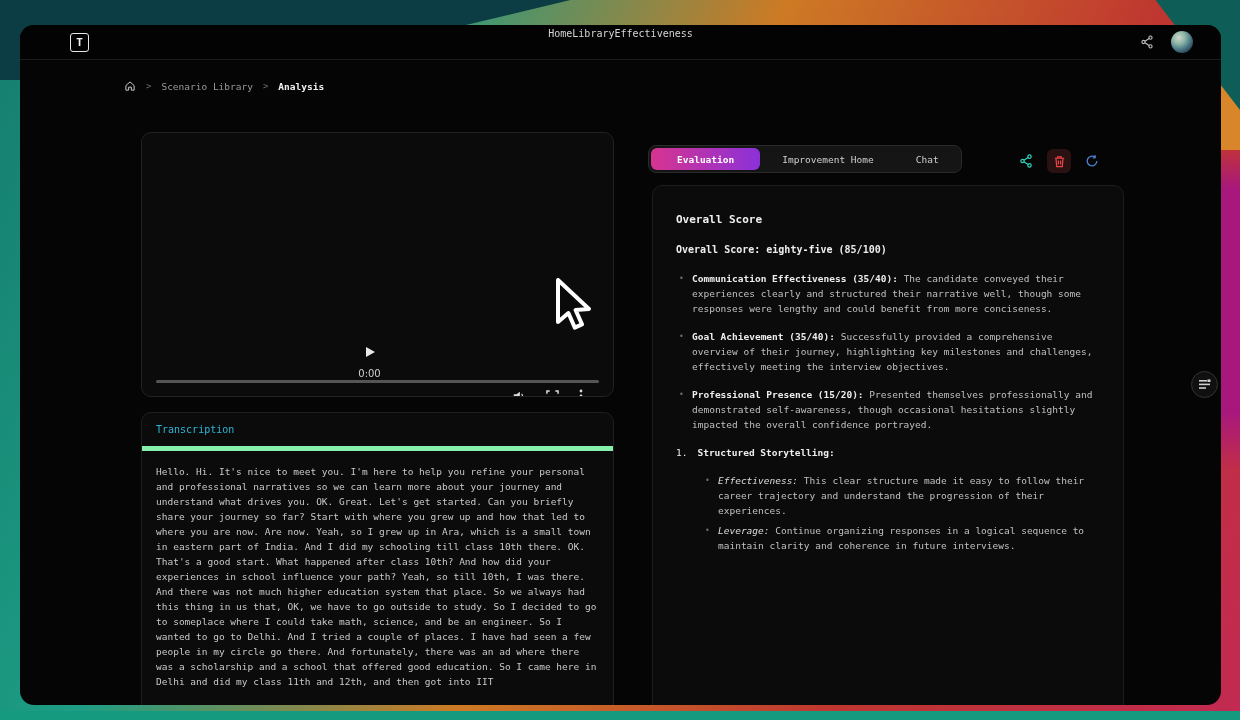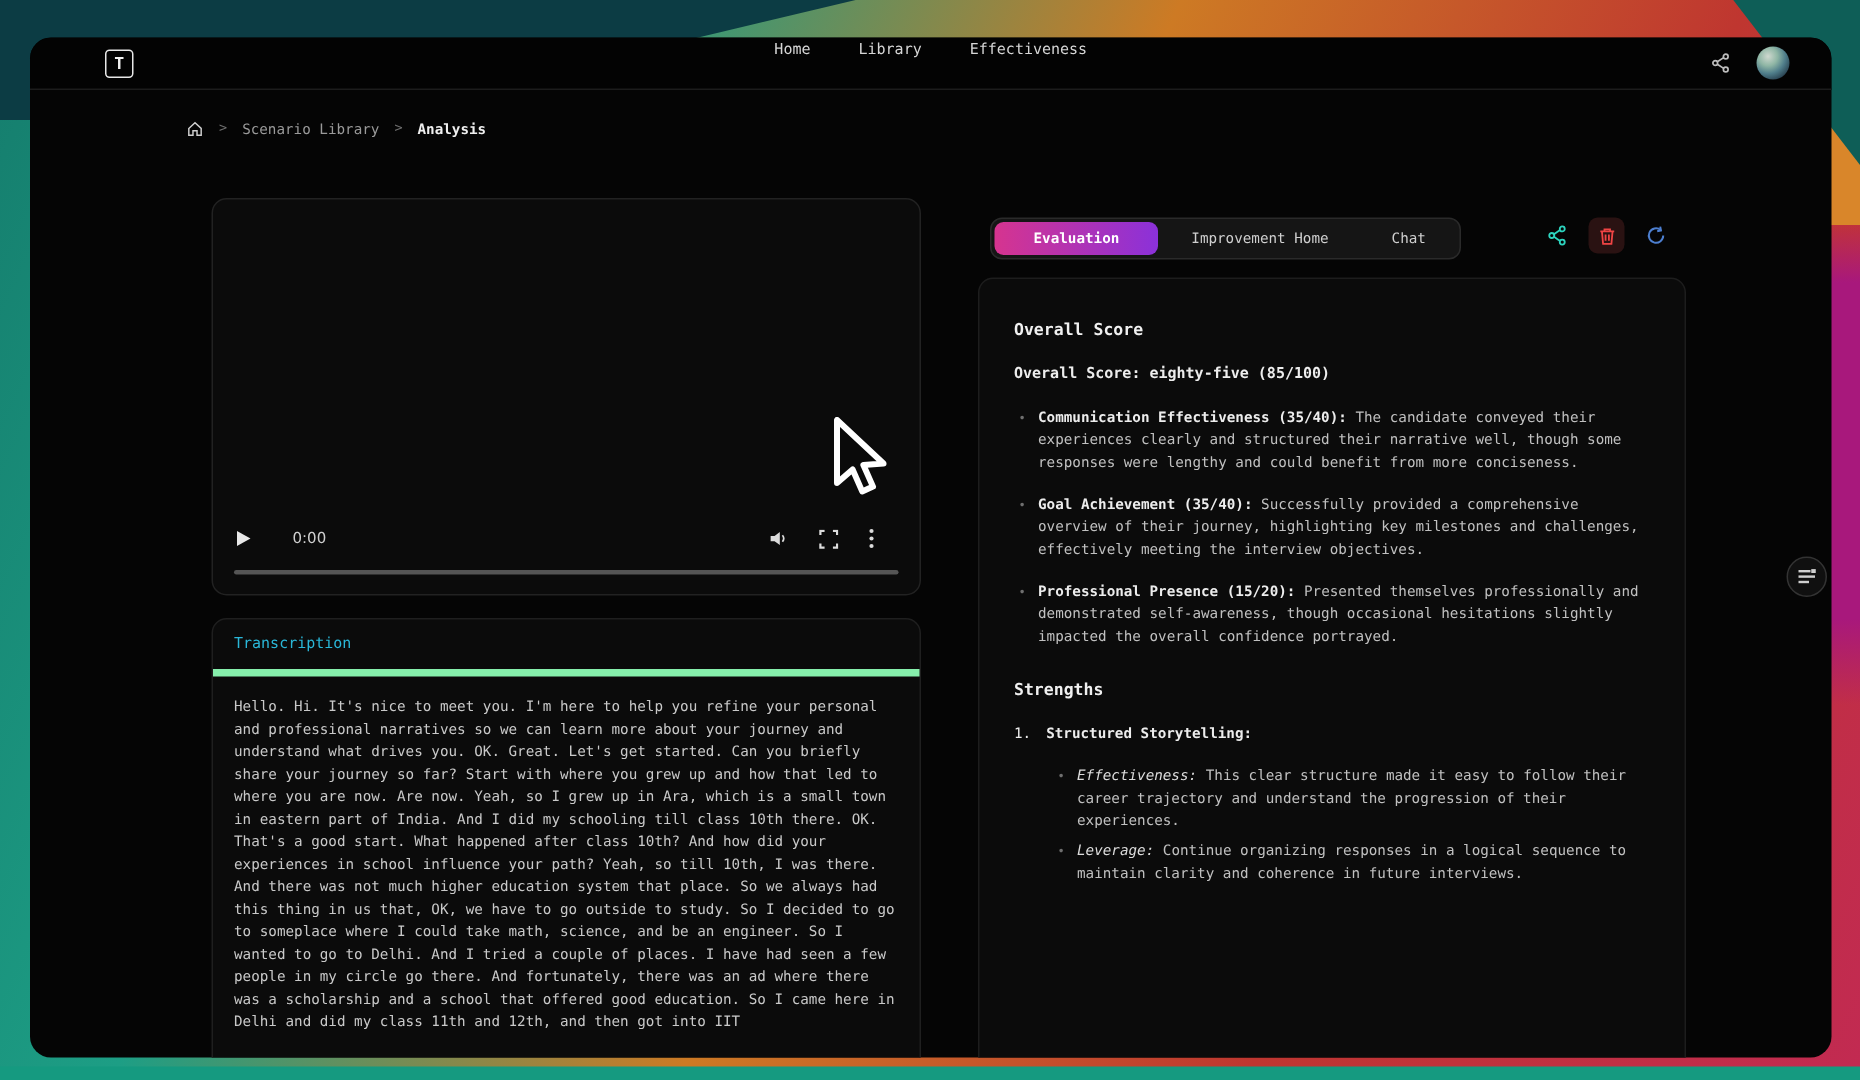--- a/index.html
+++ b/index.html
@@ -17,50 +17,50 @@
 
   
   .window { position:absolute; left:20px; top:25px; width:1201px; height:680px; background:#050505;
     border-radius:14px; overflow:hidden; }
 
   
   .topbar { position:absolute; left:0; top:0; right:0; height:35px; display:flex; align-items:center;
     border-bottom:1px solid #1c1c1c; background:#030303; padding:0 28px; }
   .logo { width:19px; height:19px; margin-left:22px; border:1.5px solid #e8e8e8; border-radius:3px; color:#f2f2f2;
     font-size:11px; font-weight:bold; display:flex; align-items:center; justify-content:center; }
-  .nav { position:absolute; left:0; right:0; top:0; height:17px; display:flex; align-items:center; justify-content:center; gap:32px; pointer-events:none; }
+  .nav { position:absolute; left:0; right:0; top:0; height:17px; display:flex; align-items:center; justify-content:center; pointer-events:none; }
   .nav-item { color:#d6d6d6; font-size:10px; cursor:pointer; pointer-events:auto; text-decoration:none; }
   .topbar-right { margin-left:auto; display:flex; align-items:center; gap:16px; }
   .share-top { width:16px; height:16px; display:flex; align-items:center; justify-content:center; cursor:pointer; }
   .avatar { width:22px; height:22px; border-radius:50%; cursor:pointer;
     background:radial-gradient(circle at 35% 30%, #cfd8cf 0%, #8fb6a5 30%, #4f7d8a 55%, #28404f 80%, #141b22 100%); }
 
   
   .breadcrumb { position:absolute; left:104px; top:55px; display:flex; align-items:center; gap:10px; font-size:9.5px; color:#9a9a9a; }
   .breadcrumb .sep { color:#6f6f6f; font-size:9px; }
   .breadcrumb a { color:#9a9a9a; text-decoration:none; cursor:pointer; }
   .breadcrumb .current { color:#f0f0f0; font-weight:bold; }
   .home-ic { display:flex; cursor:pointer; }
 
   
   .video-card { position:absolute; left:121px; top:107px; width:473px; height:265px; background:#0b0b0b;
     border:1px solid #222; border-radius:10px; overflow:hidden; }
-  .video-controls { position:absolute; left:0; right:16px; bottom:24px; height:26px; display:flex; align-items:center; padding:0 14px; gap:27px; }
+  .video-controls { position:absolute; left:0; right:16px; bottom:24px; height:26px; display:flex; align-items:center; padding:0 14px; gap:10px;flex-direction:column; }
   .vtime { color:#cfcfcf; font-size:10px; font-family:"DejaVu Sans", sans-serif; }
   .vc-right { margin-left:auto; display:flex; align-items:center; gap:20px; }
   .seekbar { position:absolute; left:14px; right:14px; bottom:13px; height:3px; background:#555; border-radius:2px; cursor:pointer; }
   .vic { display:flex; cursor:pointer; }
 
   .trans-card { position:absolute; left:121px; top:387px; width:473px; height:330px; background:#0b0b0b;
     border:1px solid #1f1f1f; border-radius:10px 10px 0 0; }
   .trans-head { padding:11px 14px; border-bottom:5px solid #86efac; color:#2ab7d8; font-size:10px; }
   .trans-body { padding:13px 14px; color:#c9c9c9; font-size:9.5px; line-height:15px; }
 
   
-  .tabrow { position:absolute; left:628px; top:120px; width:456px; height:28px; display:flex; align-items:flex-start;margin-left:12px; }
+  .tabrow { position:absolute; left:628px; top:120px; width:456px; height:28px; display:flex; align-items:flex-end; }
   .tabs { display:flex; align-items:stretch; height:28px; background:#151515; border:1px solid #2a2a2a; border-radius:8px; padding:2px; gap:2px; }
   .tab { display:flex; align-items:center; padding:0 20px; font-size:9.5px; color:#cfcfcf; border-radius:6px; cursor:pointer; white-space:nowrap; }
   .tab.active { background:linear-gradient(90deg,#d6348f 0%,#8b31d9 100%); color:#fff; font-weight:bold; padding:0 26px; }
   .tab-actions { margin-left:auto; display:flex; align-items:center; gap:9px; }
   .act-btn { width:24px; height:24px; display:flex; align-items:center; justify-content:center; border-radius:6px; cursor:pointer; }
   .act-trash { background:#2a1212; }
 
   .eval-card { position:absolute; left:632px; top:160px; width:472px; height:560px; background:#0b0b0b;
     border:1px solid #1d1d1d; border-radius:10px 10px 0 0; padding:26px 20px 0 23px; color:#c0c0c0; font-size:9.5px; line-height:15px; }
   .eval-card h2 { color:#f0f0f0; font-size:11px; line-height:16px; margin-bottom:14px; font-family:"DejaVu Sans Mono", monospace; }
@@ -216,21 +216,20 @@
     </div>
     <div class="li">
       <span class="b">Goal Achievement (35/40):</span>
       <span>Successfully provided a comprehensive overview of their journey, highlighting key milestones and challenges, effectively meeting the interview objectives.</span>
     </div>
     <div class="li">
       <span class="b">Professional Presence (15/20):</span>
       <span>Presented themselves professionally and demonstrated self-awareness, though occasional hesitations slightly impacted the overall confidence portrayed.</span>
     </div>
 
-    <h2 class="strengths-head">Strengths</h2>
 
     <div class="num-item">
       <span class="num">1.</span>
       <span class="num-title">Structured Storytelling:</span>
     </div>
 
     <div class="sub">
       <div class="li">
         <span class="it">Effectiveness:</span>
         <span>This clear structure made it easy to follow their career trajectory and understand the progression of their experiences.</span>

